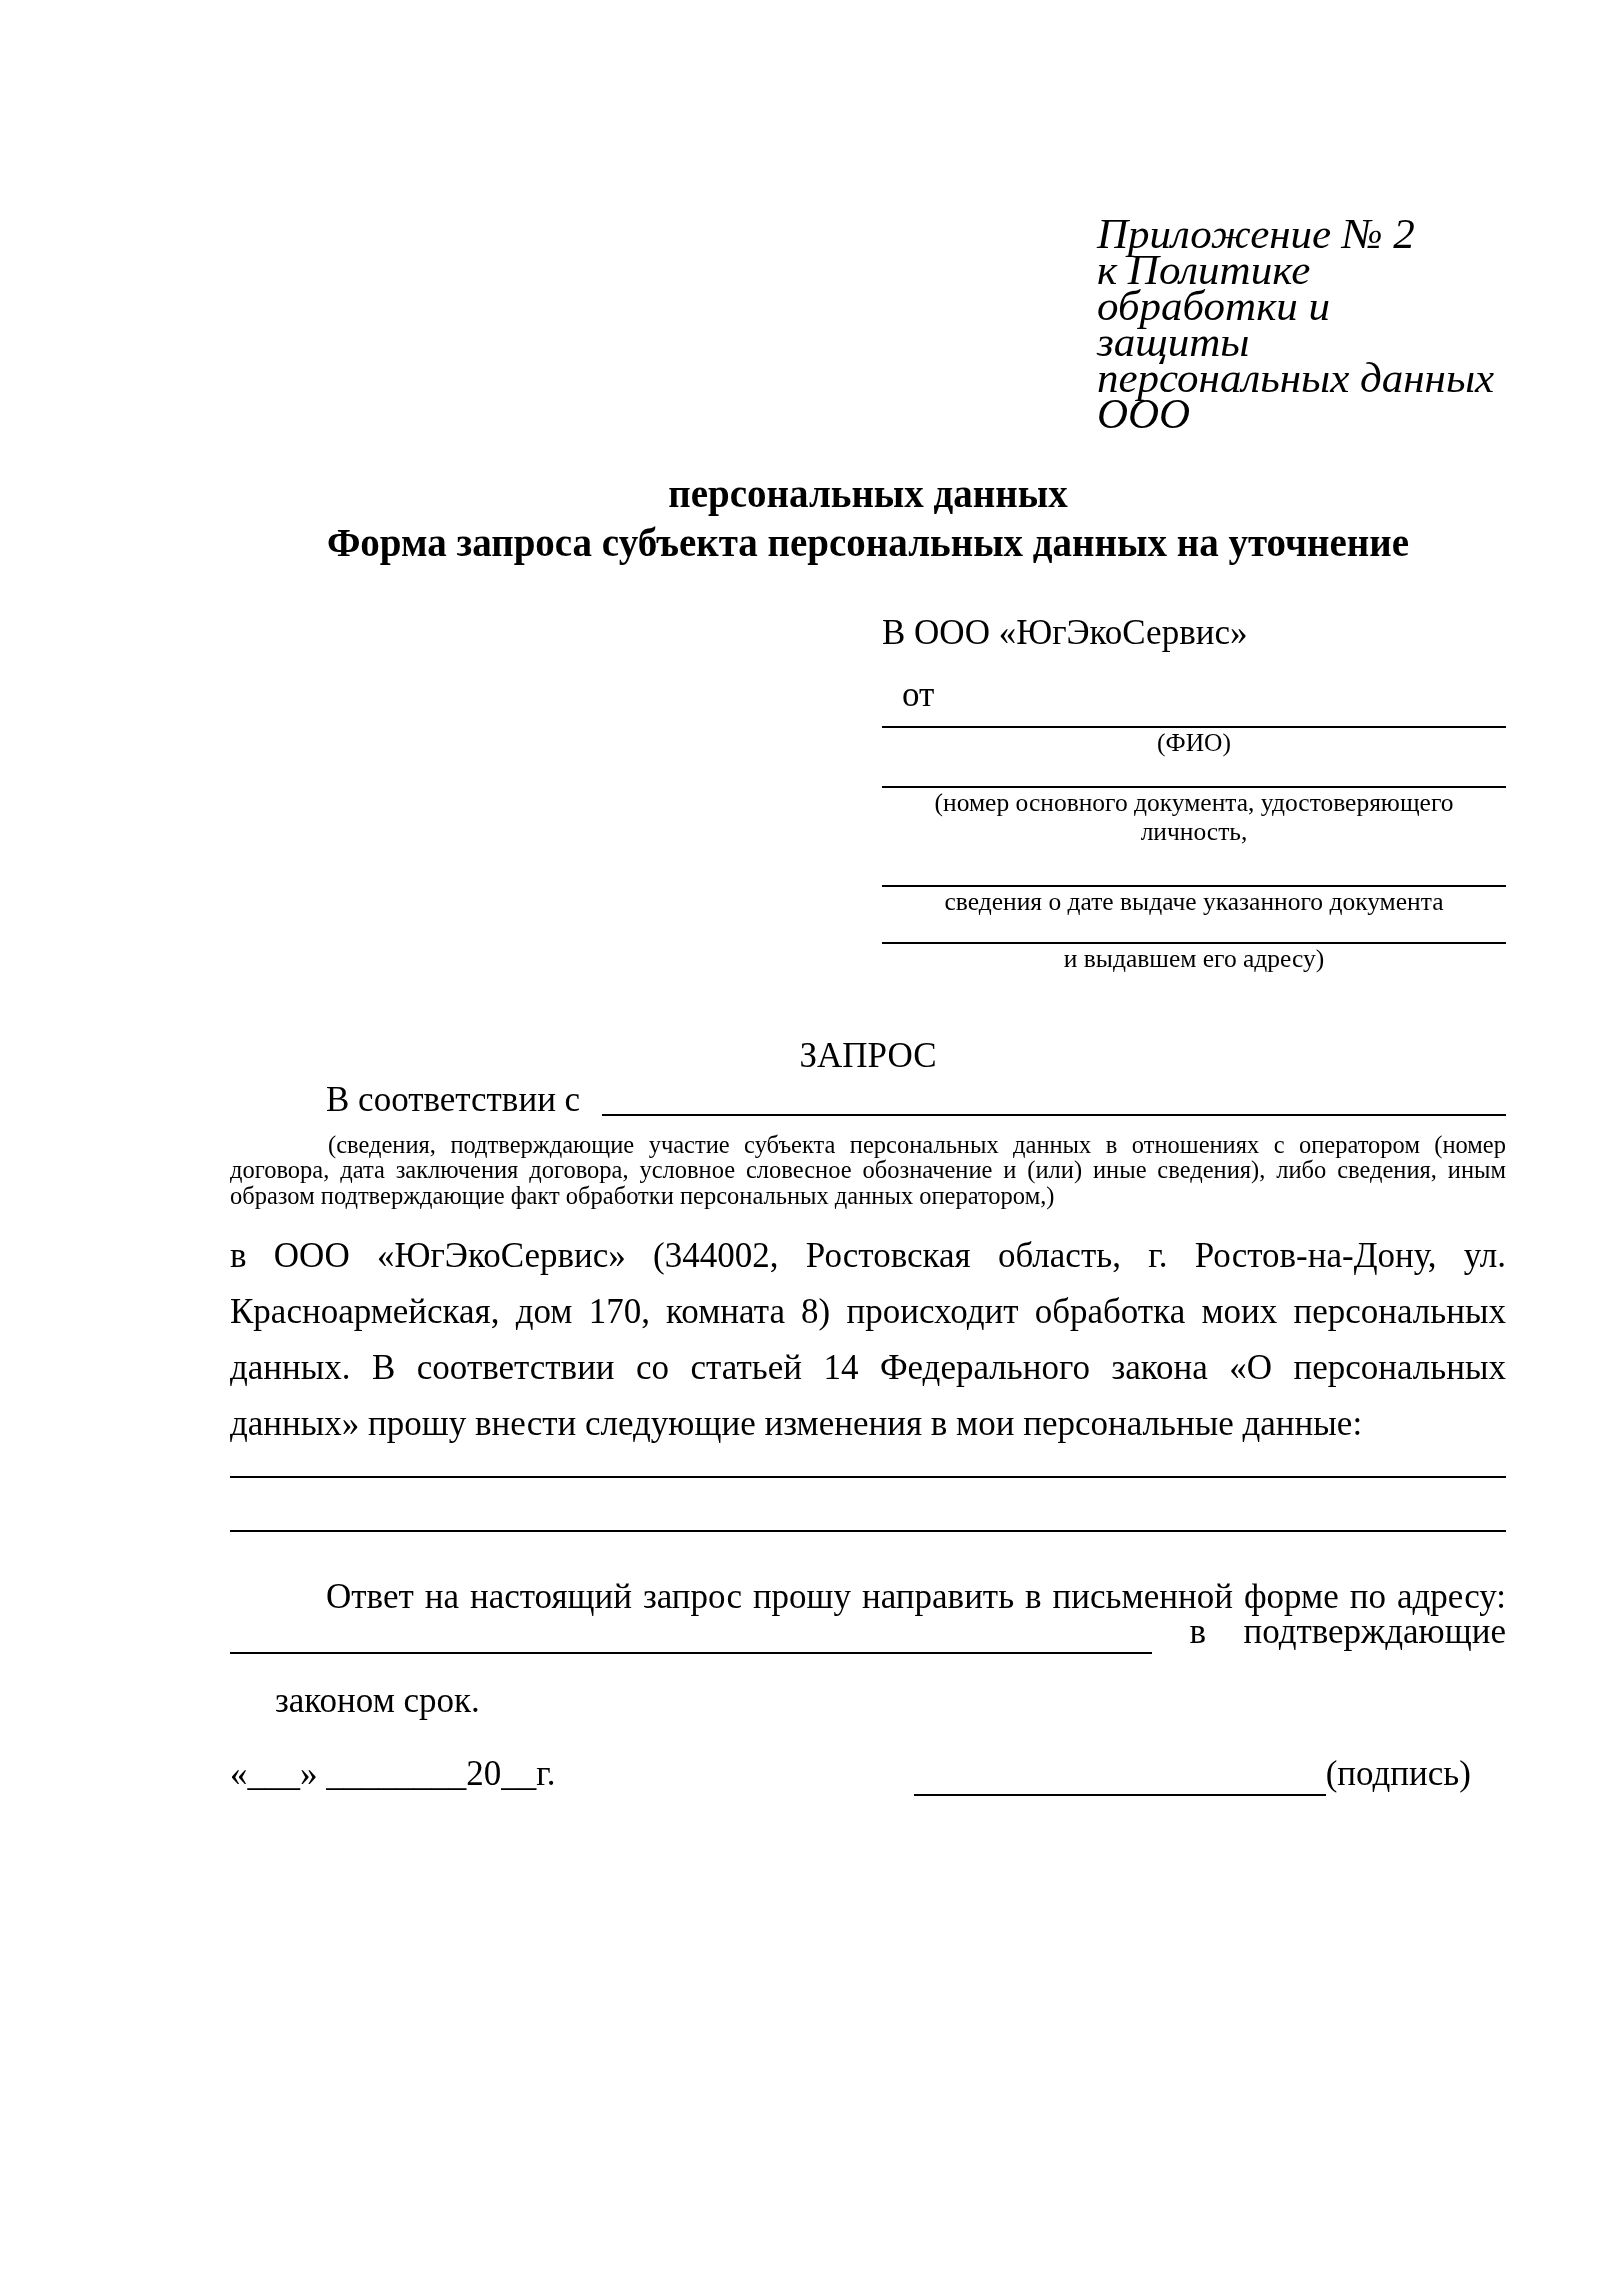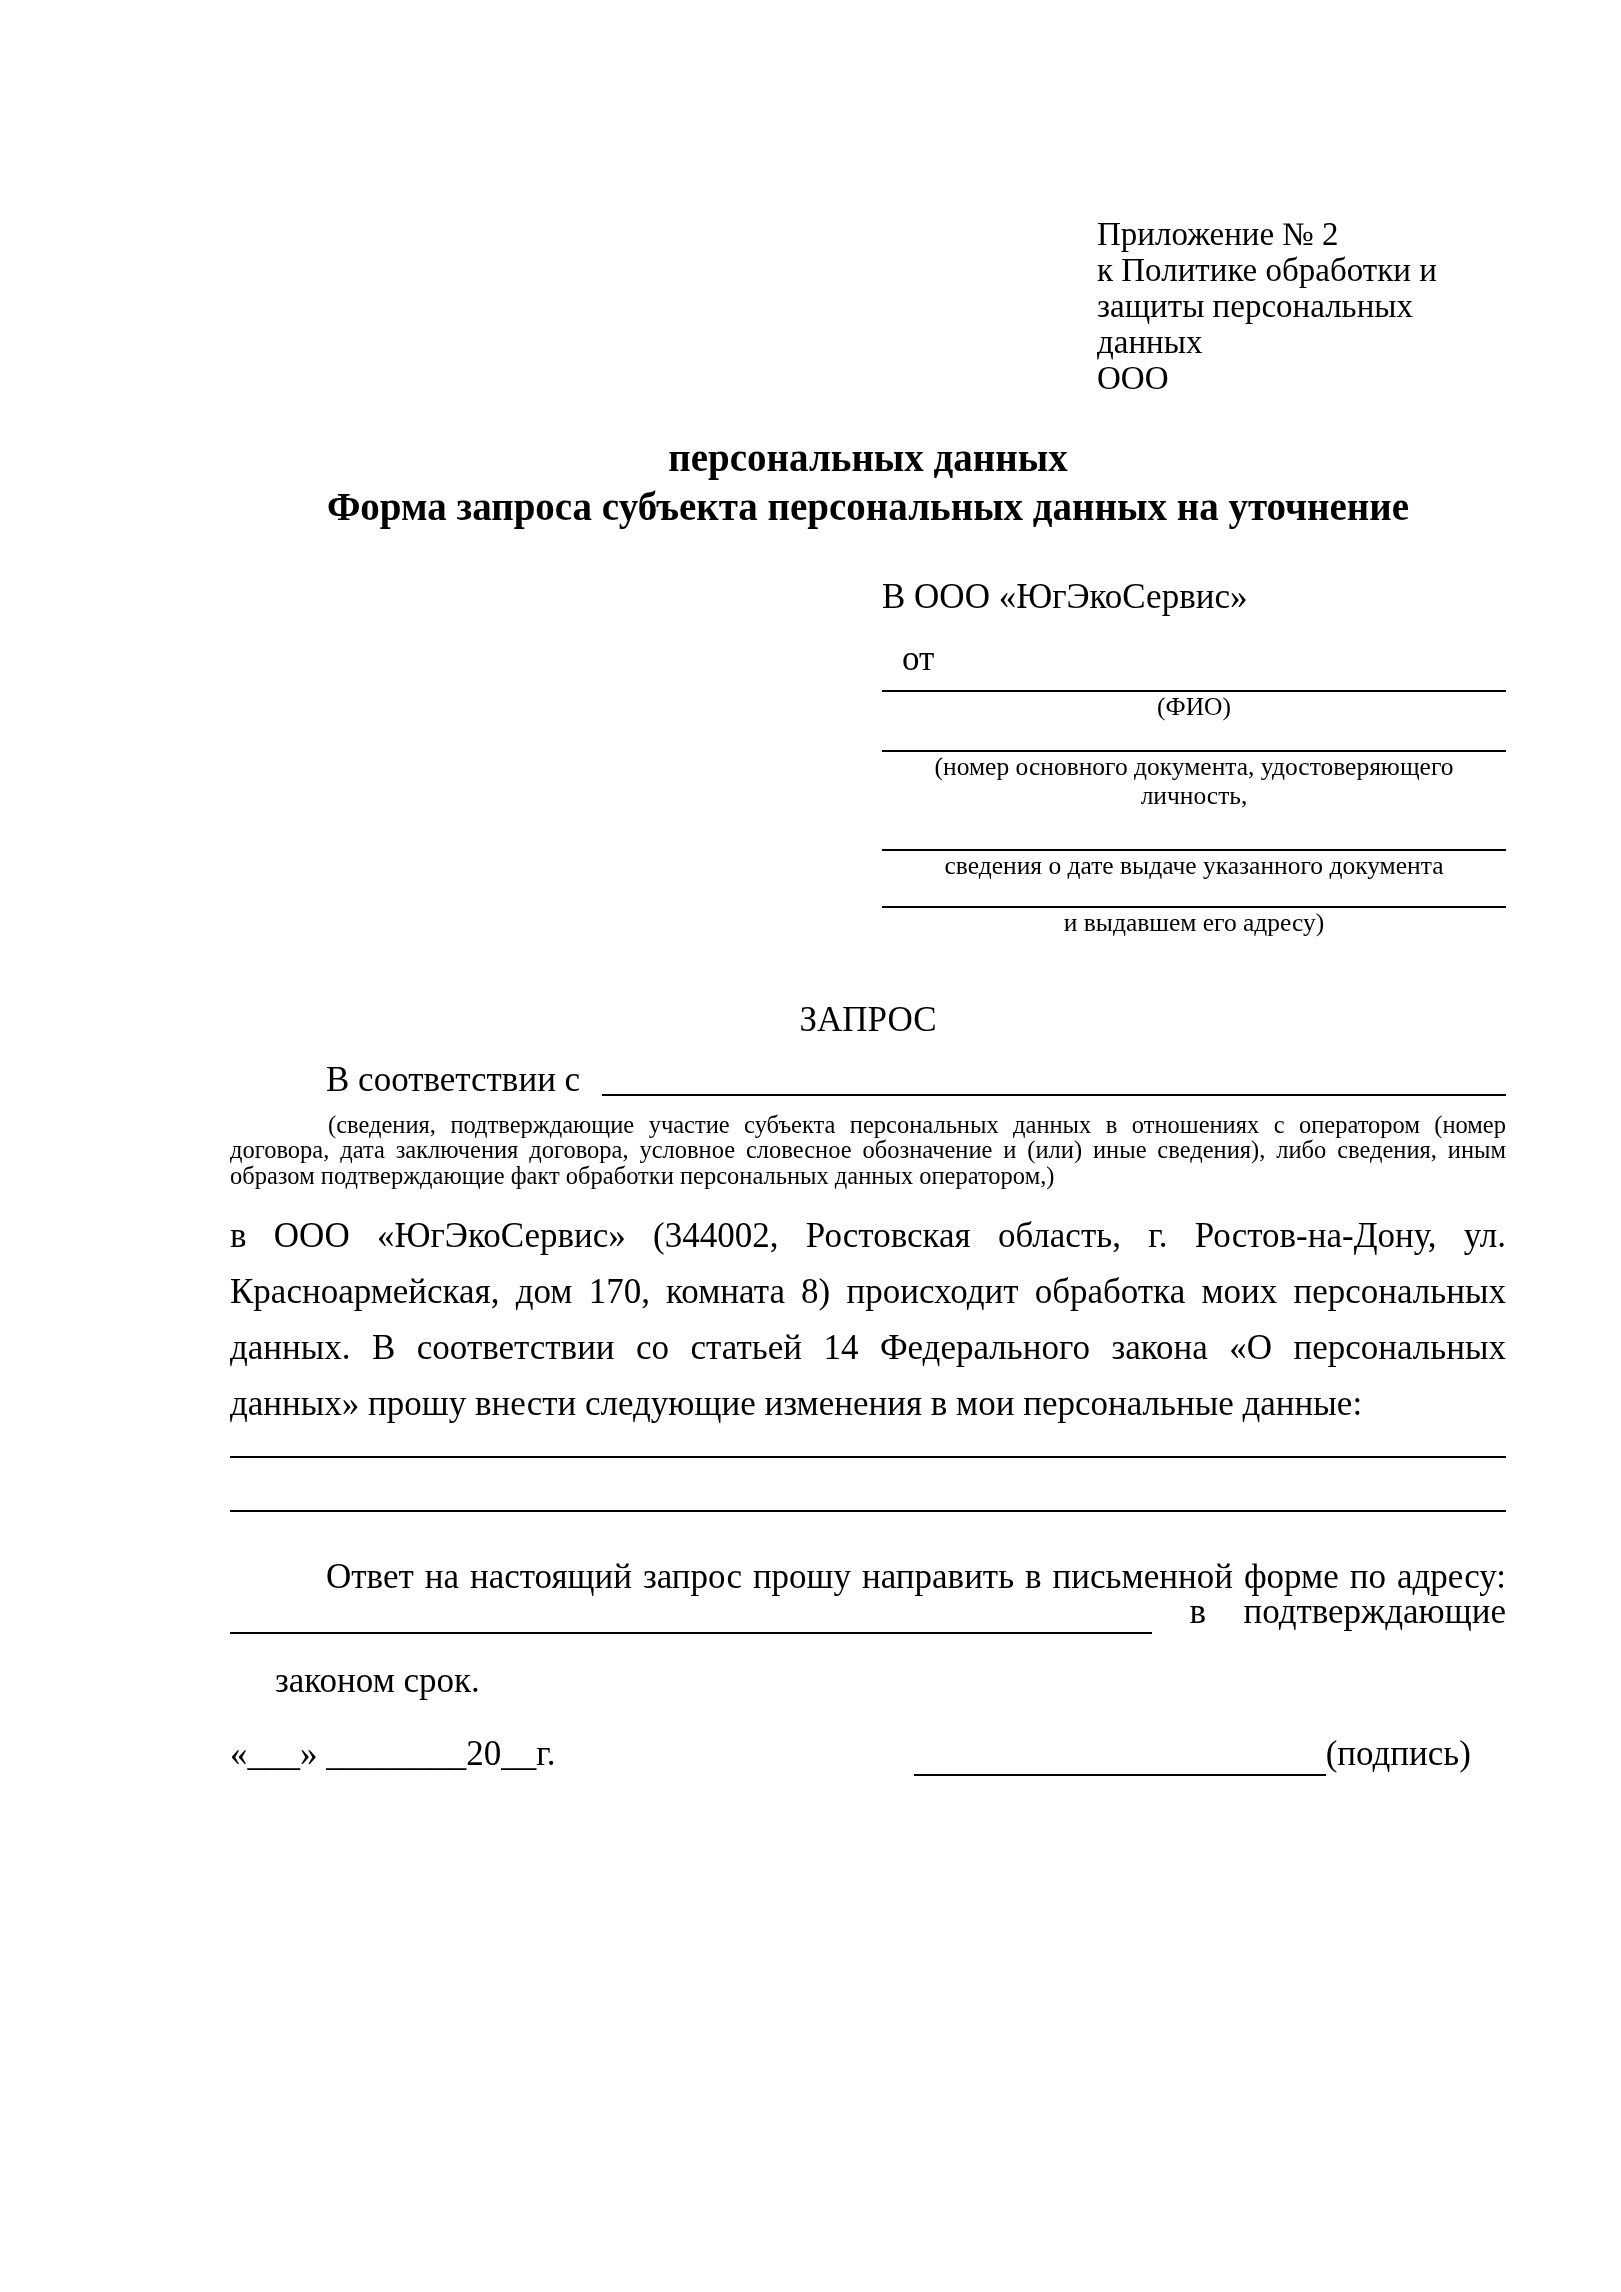--- a/index.html
+++ b/index.html
@@ -8,32 +8,32 @@
     width: 1621px;
     height: 2293px;
     background: #ffffff;
     box-sizing: border-box;
     padding: 216px 115px 0 230px;
     font-family: "Liberation Serif", "DejaVu Serif", serif;
     color: #000000;
     font-size: 35px;
     overflow: hidden;
   }
-  .annex { margin-left: 867px; font-size: 33px; line-height: 36px; }
+  .annex { margin-left: 867px; font-size: 43px; line-height: 36px; font-style: italic; }
   .title { margin-top: 37px; text-align: center; font-weight: 700; font-size: 39px; line-height: 49px; }
   .addr  { margin-left: 652px; margin-top: 44px; line-height: 44px; }
   .addr-from { margin-top: 17.6px; margin-left: 20px; }
   .fill-line { border-bottom: 2px solid #000; }
   .f1 { height: 9.8px; }
   .f2 { height: 29px; }
   .f3 { height: 39px; }
   .f4 { height: 25.5px; }
   .fill-caption { font-size: 25.5px; line-height: 29px; text-align: center; }
   .zapros { text-align: center; margin-top: 61px; line-height: 44px; }
-  .sootv { display: flex; align-items: flex-end; padding-left: 96px; margin-top: 16px; line-height: 44px; gap: 12px; }
+  .sootv { display: flex; align-items: flex-end; padding-left: 96px; margin-top: 0; line-height: 44px; gap: 12px; }
   .sootv-prefix { white-space: pre; }
   .sootv-fill { flex: 1; border-bottom: 2px solid #000; margin-bottom: 5.9px; margin-left: 9.8px; }
   .footnote { margin-top: 9.8px; font-size: 24.5px; line-height: 25.5px; text-align: justify; text-indent: 98px; }
   .body-par { margin-top: 20px; line-height: 56px; text-align: justify; }
   .blank1 { margin-top: 23.5px; height: 0; border-bottom: 2.9px solid #000; }
   .blank2 { height: 52px; border-bottom: 2.9px solid #000; }
   .reply1 { margin-top: 37px; line-height: 56px; text-align: justify; text-align-last: justify; text-indent: 96px; }
   .reply2 { display: flex; justify-content: space-between; align-items: flex-end; height: 29px; line-height: 44px; }
   .reply2-fill { width: 922px; border-bottom: 2px solid #000; height: 27.4px; }
   .closing { margin-top: 25.5px; line-height: 44px; margin-left: 45px; }

